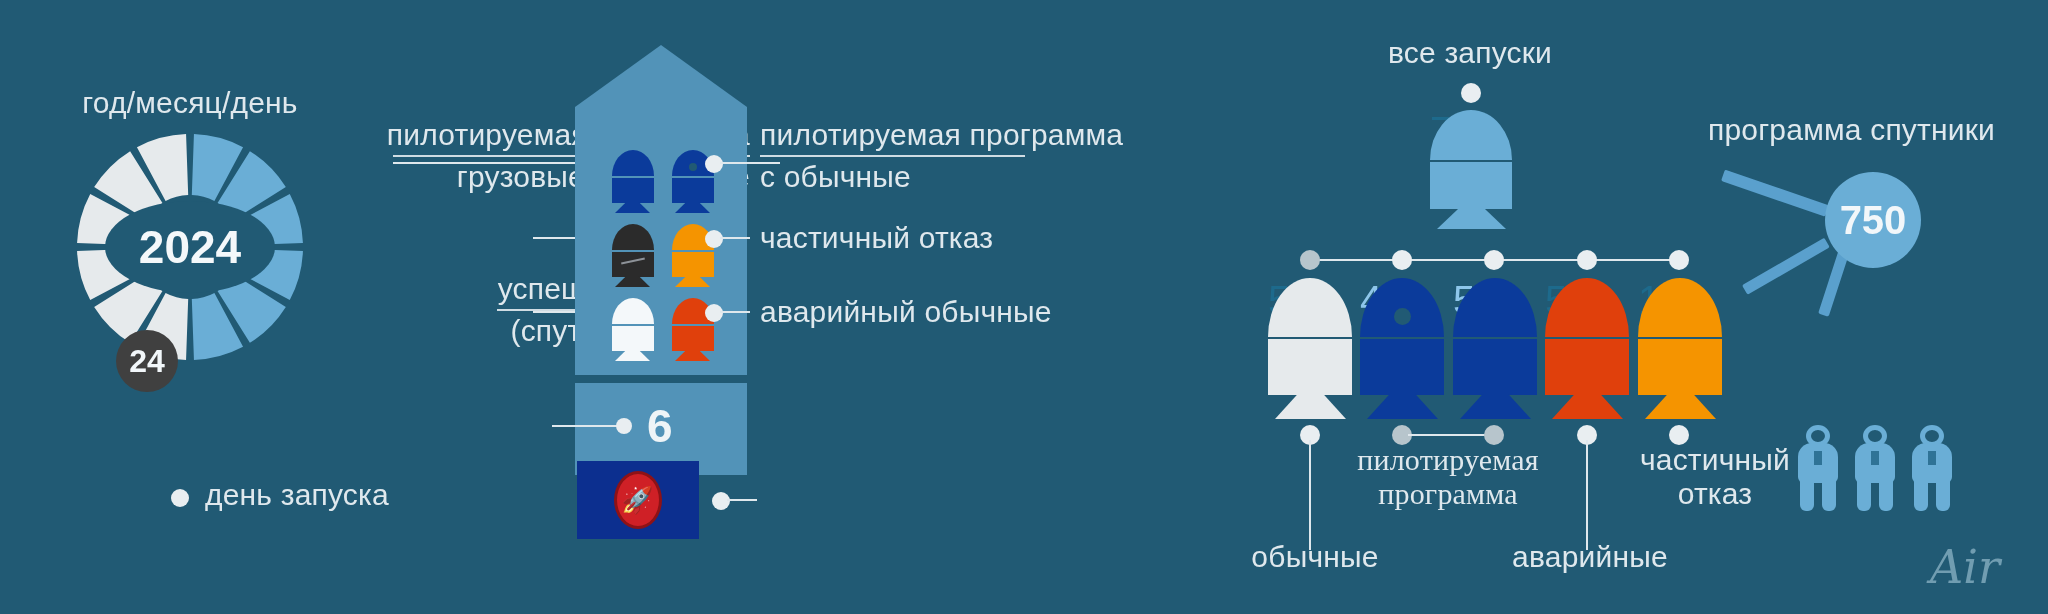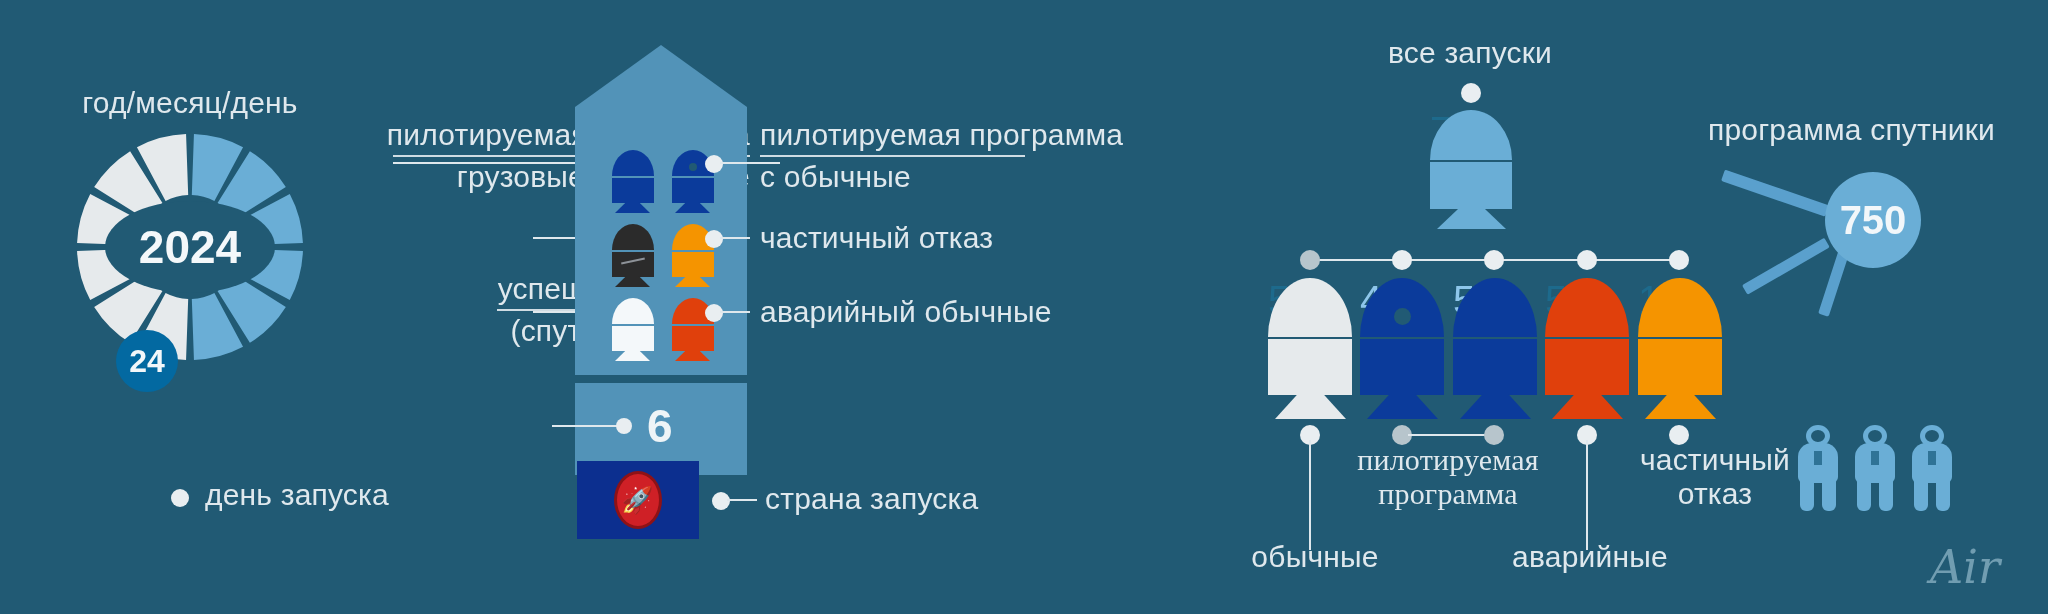--- a/index.html
+++ b/index.html
@@ -22,21 +22,21 @@
   #donut{position:absolute;left:75px;top:132px;width:230px;height:230px;}
   #donut svg{display:block;}
   .donut-hub{position:absolute;left:30px;top:69px;width:170px;height:92px;
              background:#215a74;border-radius:50%;}
   .donut-year{position:absolute;left:30px;top:69px;width:170px;height:92px;
               display:flex;align-items:center;justify-content:center;
               font-size:46px;font-weight:700;color:#f4f8fa;letter-spacing:0px;}
 
   .badge{position:absolute;border-radius:50%;display:flex;align-items:center;
          justify-content:center;font-weight:700;color:#f2f7fa;}
-  #badge24{left:116px;top:330px;width:62px;height:62px;background:#0369a1;font-size:32px;}
+  #badge24{left:116px;top:330px;width:62px;height:62px;background:#404040;font-size:32px;}
 
   
   #panel{position:absolute;left:575px;top:45px;width:172px;height:384px;}
   #panel .top{position:absolute;left:0;top:0;width:172px;height:330px;
      background:#5293b8;
      clip-path:polygon(50% 0%,100% 62px,100% 100%,0 100%,0 62px);}
   #panel .bot{position:absolute;left:0;top:338px;width:172px;height:92px;
      background:#5293b8;}
 
   .rk{position:absolute;}
@@ -182,21 +182,20 @@
   <div class="dot" style="left:616px;top:418px;width:16px;height:16px;"></div>
   <div class="num6" style="left:647px;top:399px;">6</div>
 
   <div class="flag" style="left:577px;top:461px;width:122px;height:78px;">
     <div class="oval">
         <span>🚀</span>
       </div>
   </div>
   <div class="dot" style="left:712px;top:492px;width:18px;height:18px;"></div>
   <div class="line" style="left:727px;top:499px;width:30px;"></div>
-  <div class="lbl" style="left:765px;top:482px;">страна запуска</div>
 
   <div class="lbl c" style="left:1320px;top:36px;width:300px;">все запуски</div>
   <div class="dot" style="left:1461px;top:83px;width:20px;height:20px;"></div>
 
   <div id="big-total">
       <div class="rk" style="left: 1430px; top: 110px; width: 82px; height: 118px;">
         <div class="nose" style="width: 82px; height: 50px; background: rgb(106, 174, 214);"></div>
         <div class="body" style="top: 52px; width: 82px; height: 47px; background: rgb(106, 174, 214);"></div>
         <div style="position: absolute; left: 7px; top: 98px; width: 69px; height: 21px; background: rgb(106, 174, 214); clip-path: polygon(32% 0%, 68% 0%, 100% 100%, 0% 100%);"></div>
         <div class="val" style="top: 52px; font-size: 38px; color: rgb(29, 106, 140);">70</div>

